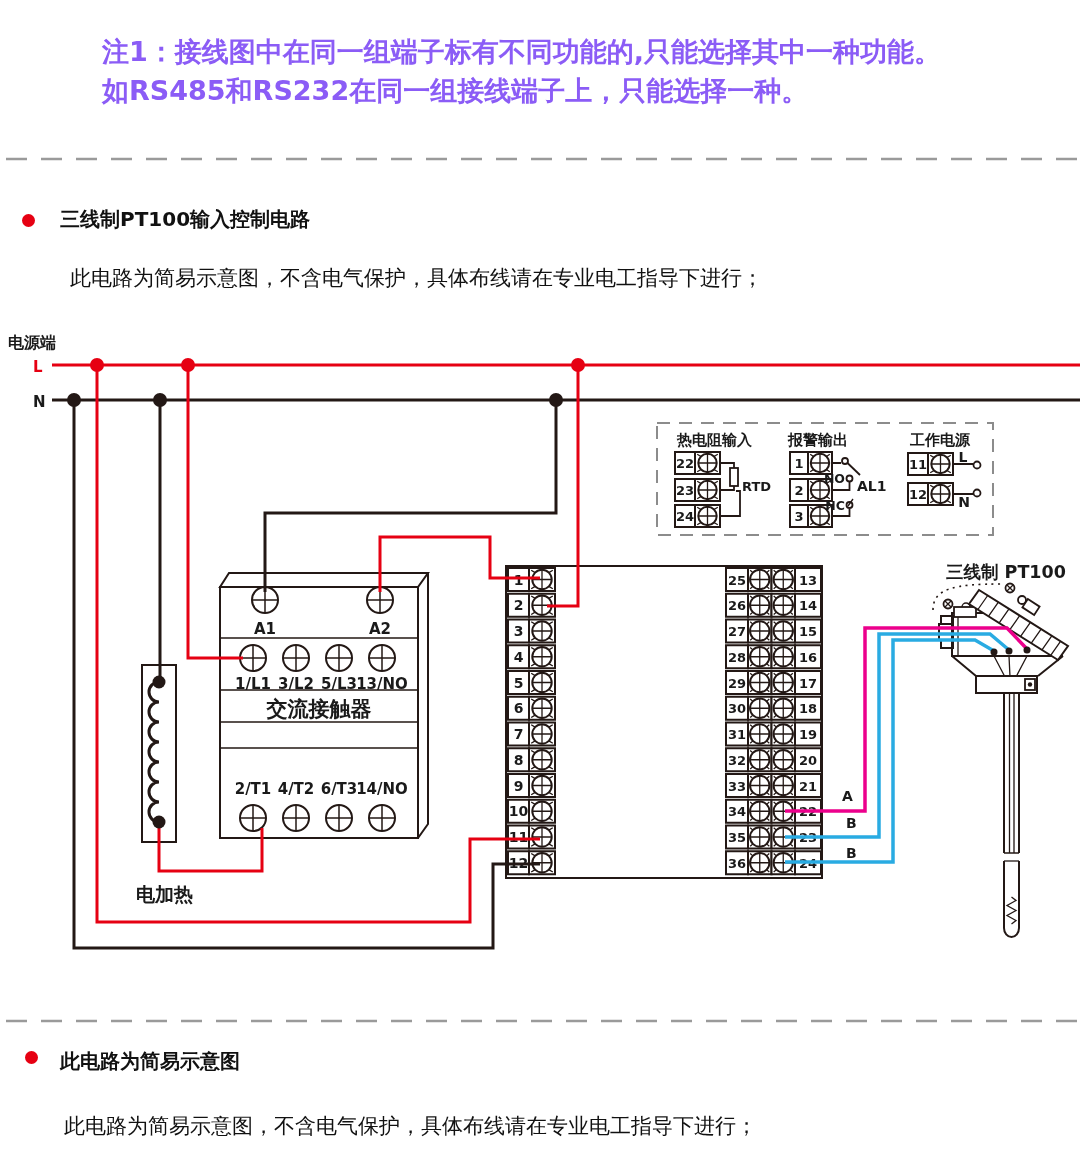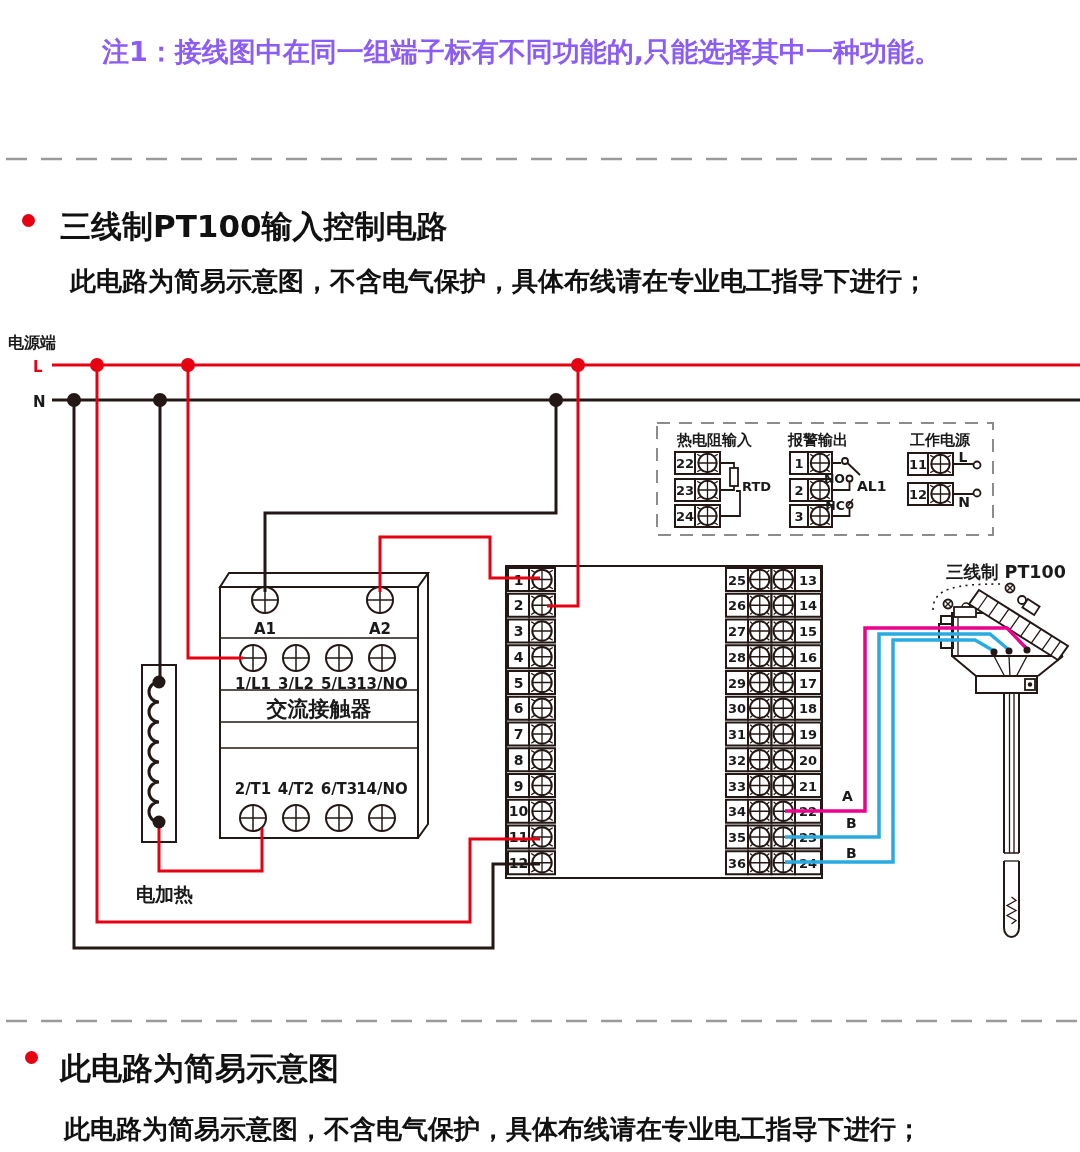--- a/index.html
+++ b/index.html
@@ -1,21 +1,21 @@
 <!DOCTYPE html>
 <html style="--red: #e60012; --black: #231815; --magenta: #ec008c; --blue: #29abe2;"><head>
 <meta charset="utf-8">
 <style>
   html,body{margin:0;padding:0;background:#ffffff;}
   .page{position:relative;width:1080px;height:1152px;background:#fff;overflow:hidden;
         font-family:"DejaVu Sans",sans-serif;color:#1c1c1c;}
   .note{position:absolute;left:66px;top:32px;font-size:27px;font-weight:700;line-height:39px;color:#8b5cf6;margin-left:36px;}
   .bullet{position:absolute;width:13px;height:13px;border-radius:50%;background:var(--red,#e60012);}
-  .sec-title{position:absolute;left:60px;font-size:31px;font-weight:700;color:#111;white-space:nowrap;}
-  .sec-sub{position:absolute;font-size:26px;font-weight:700;color:#111;white-space:nowrap;}
+  .sec-title{position:absolute;left:60px;font-size:20px;font-weight:700;color:#111;white-space:nowrap;}
+  .sec-sub{position:absolute;font-size:21px;font-weight:400;color:#111;white-space:nowrap;}
   svg{position:absolute;left:0;top:0;}
   svg text{font-family:"DejaVu Sans",sans-serif;fill:#1a1a1a;}
   .t15{font-size:15px;font-weight:700;}
   .t16{font-size:16px;font-weight:700;}
   .t14{font-size:14px;font-weight:700;}
   .t13{font-size:13px;font-weight:700;}
   .t12{font-size:12.5px;font-weight:700;}
   .t19{font-size:19px;font-weight:700;}
   .t21{font-size:21px;font-weight:700;}
   .t17{font-size:17.5px;font-weight:700;}
@@ -36,20 +36,21 @@
   .pdash{fill:none;stroke:#8c8c8c;stroke-width:2;stroke-dasharray:13 9;}
   .dotted{fill:none;stroke:var(--black,#231815);stroke-width:1.6;stroke-dasharray:2 4.5;}
 </style>
 </head>
 <body>
 
 <div class="page">
 
   <div class="note">
     <div>注1：接线图中在同一组端子标有不同功能的,只能选择其中一种功能。</div>
+    <div>如RS485和RS232在同一组接线端子上，只能选择一种。</div>
   </div>
 
   <div class="bullet" style="left:22px;top:214px;"></div>
   <div class="sec-title" style="top:206px;">三线制PT100输入控制电路</div>
   <div class="sec-sub" style="left:70px;top:264px;">此电路为简易示意图，不含电气保护，具体布线请在专业电工指导下进行；</div>
 
   <div class="bullet" style="left:25px;top:1051px;"></div>
   <div class="sec-title" style="top:1048px;">此电路为简易示意图</div>
   <div class="sec-sub" style="left:64px;top:1112px;">此电路为简易示意图，不含电气保护，具体布线请在专业电工指导下进行；</div>
 

